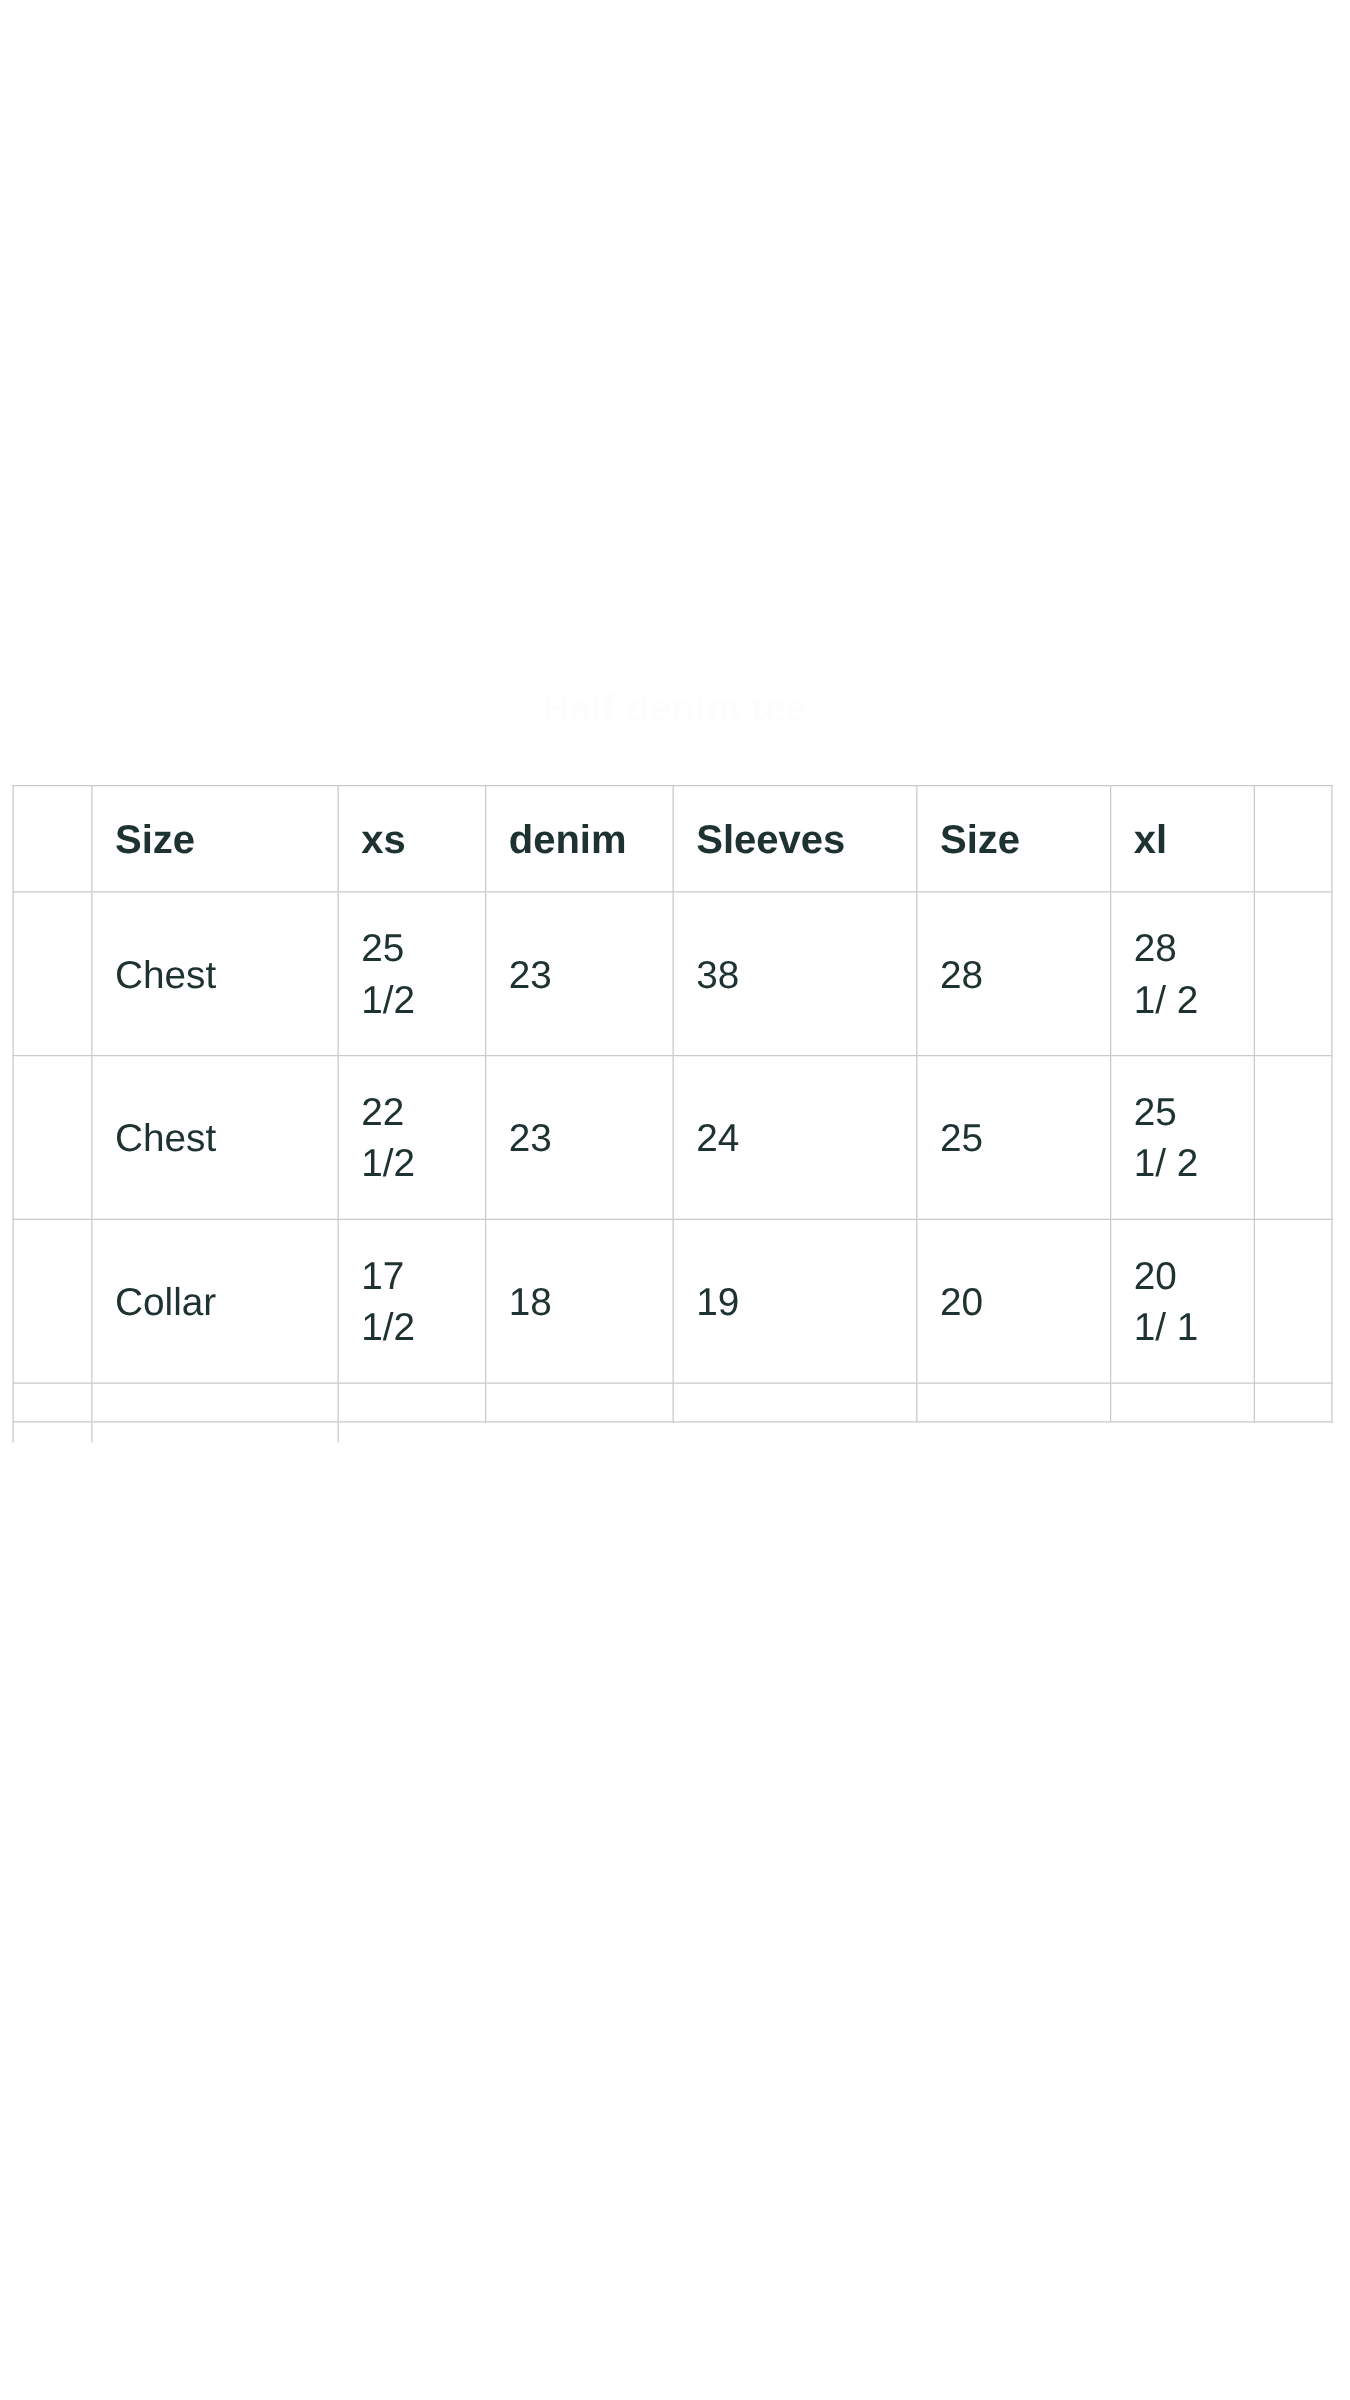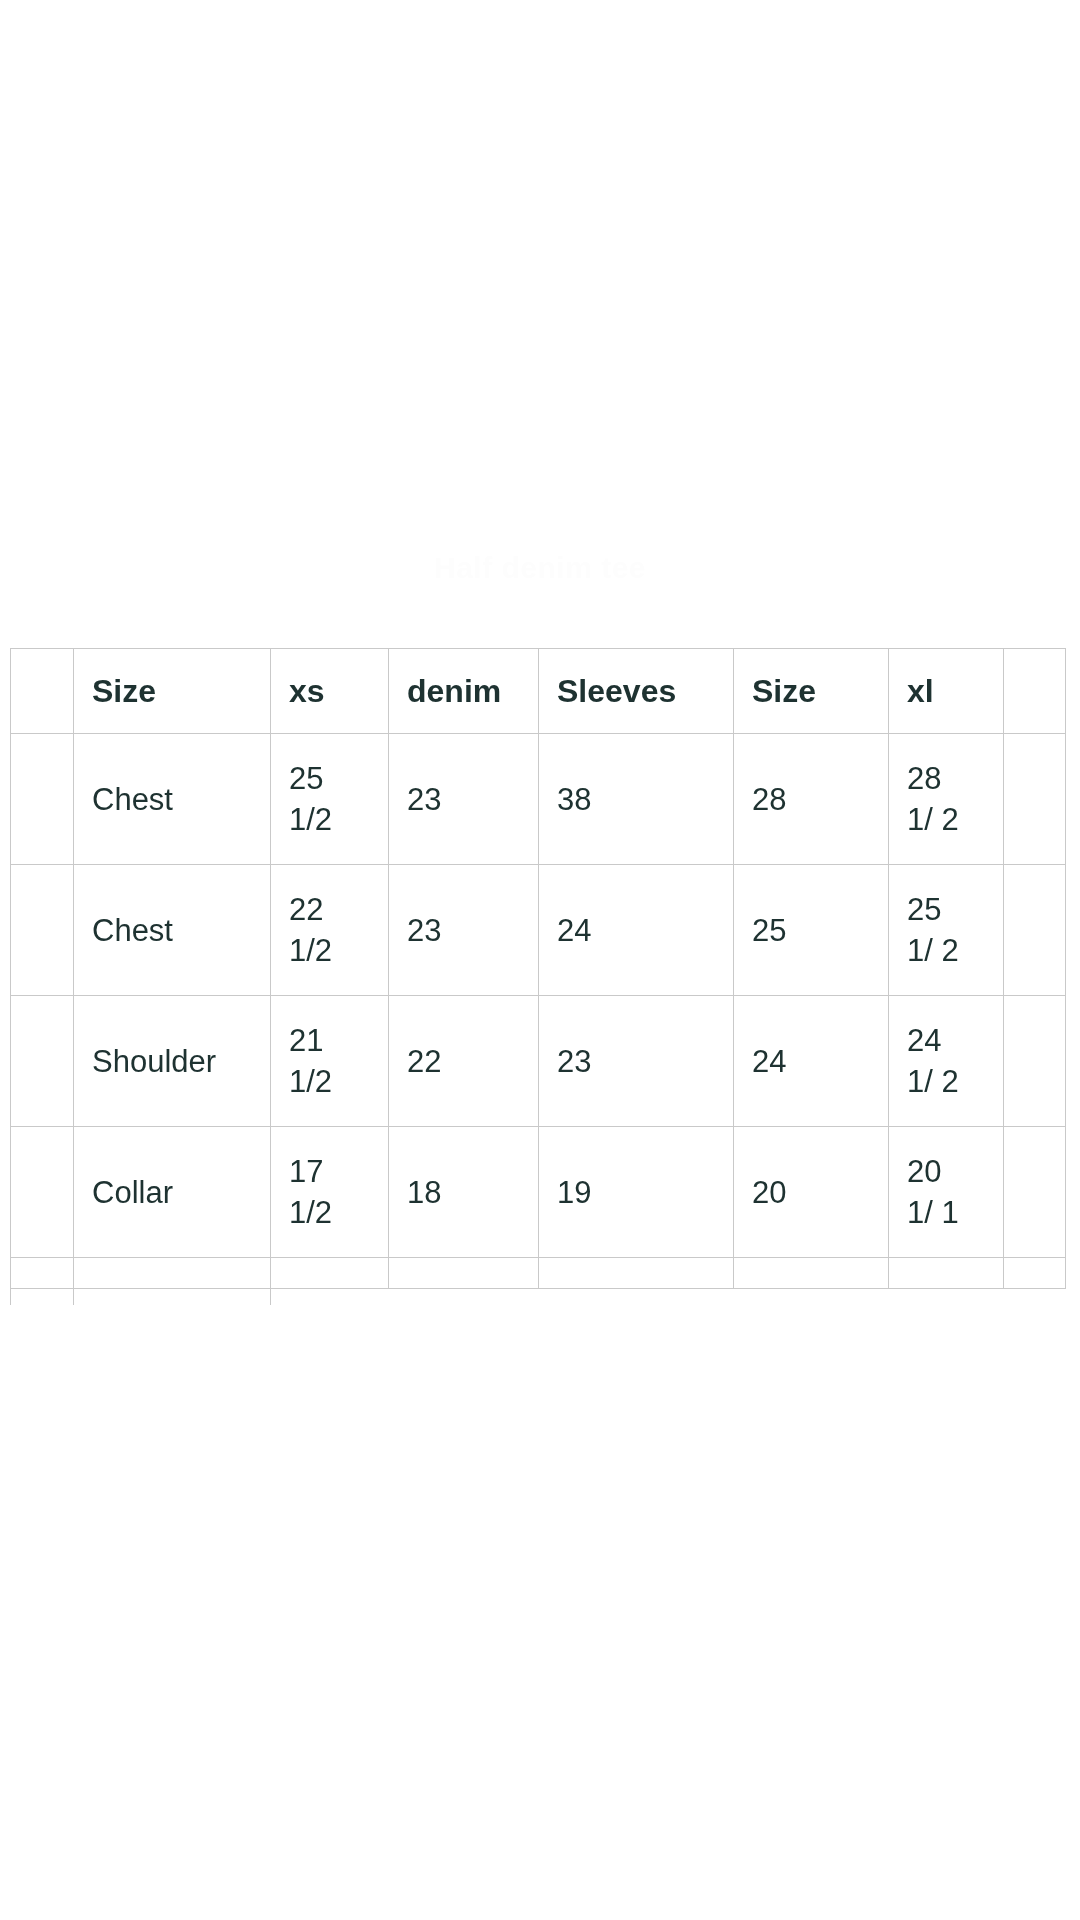--- a/index.html
+++ b/index.html
@@ -30,21 +30,21 @@
     color: #fdfdfd;
     line-height: 40px;
     white-space: nowrap;
     user-select: none;
   }
 
   
   #size-table-wrap {
     position: absolute;
     left: 10px;
-    top: 648px;
+    top: 628px;
     width: 859px;
   }
 
   table.size-table {
     border-collapse: collapse;
     table-layout: fixed;
     width: 1056px;
     background: #ffffff;
   }
 
@@ -164,36 +164,20 @@
         <td>23</td>
         <td>24</td>
         <td>25</td>
         <td>
           <span class="val">25</span>
           <span class="val">1/ 2</span>
         </td>
         <td></td>
       </tr>
 
-      <tr class="data-row">
-        <td></td>
-        <td class="measure-cell">Shoulder</td>
-        <td>
-          <span class="val">21</span>
-          <span class="val">1/2</span>
-        </td>
-        <td>22</td>
-        <td>23</td>
-        <td>24</td>
-        <td>
-          <span class="val">24</span>
-          <span class="val">1/ 2</span>
-        </td>
-        <td></td>
-      </tr>
 
 
       <tr class="data-row">
         <td></td>
         <td class="measure-cell">Collar</td>
         <td>
           <span class="val">17</span>
           <span class="val">1/2</span>
         </td>
         <td>18</td>

